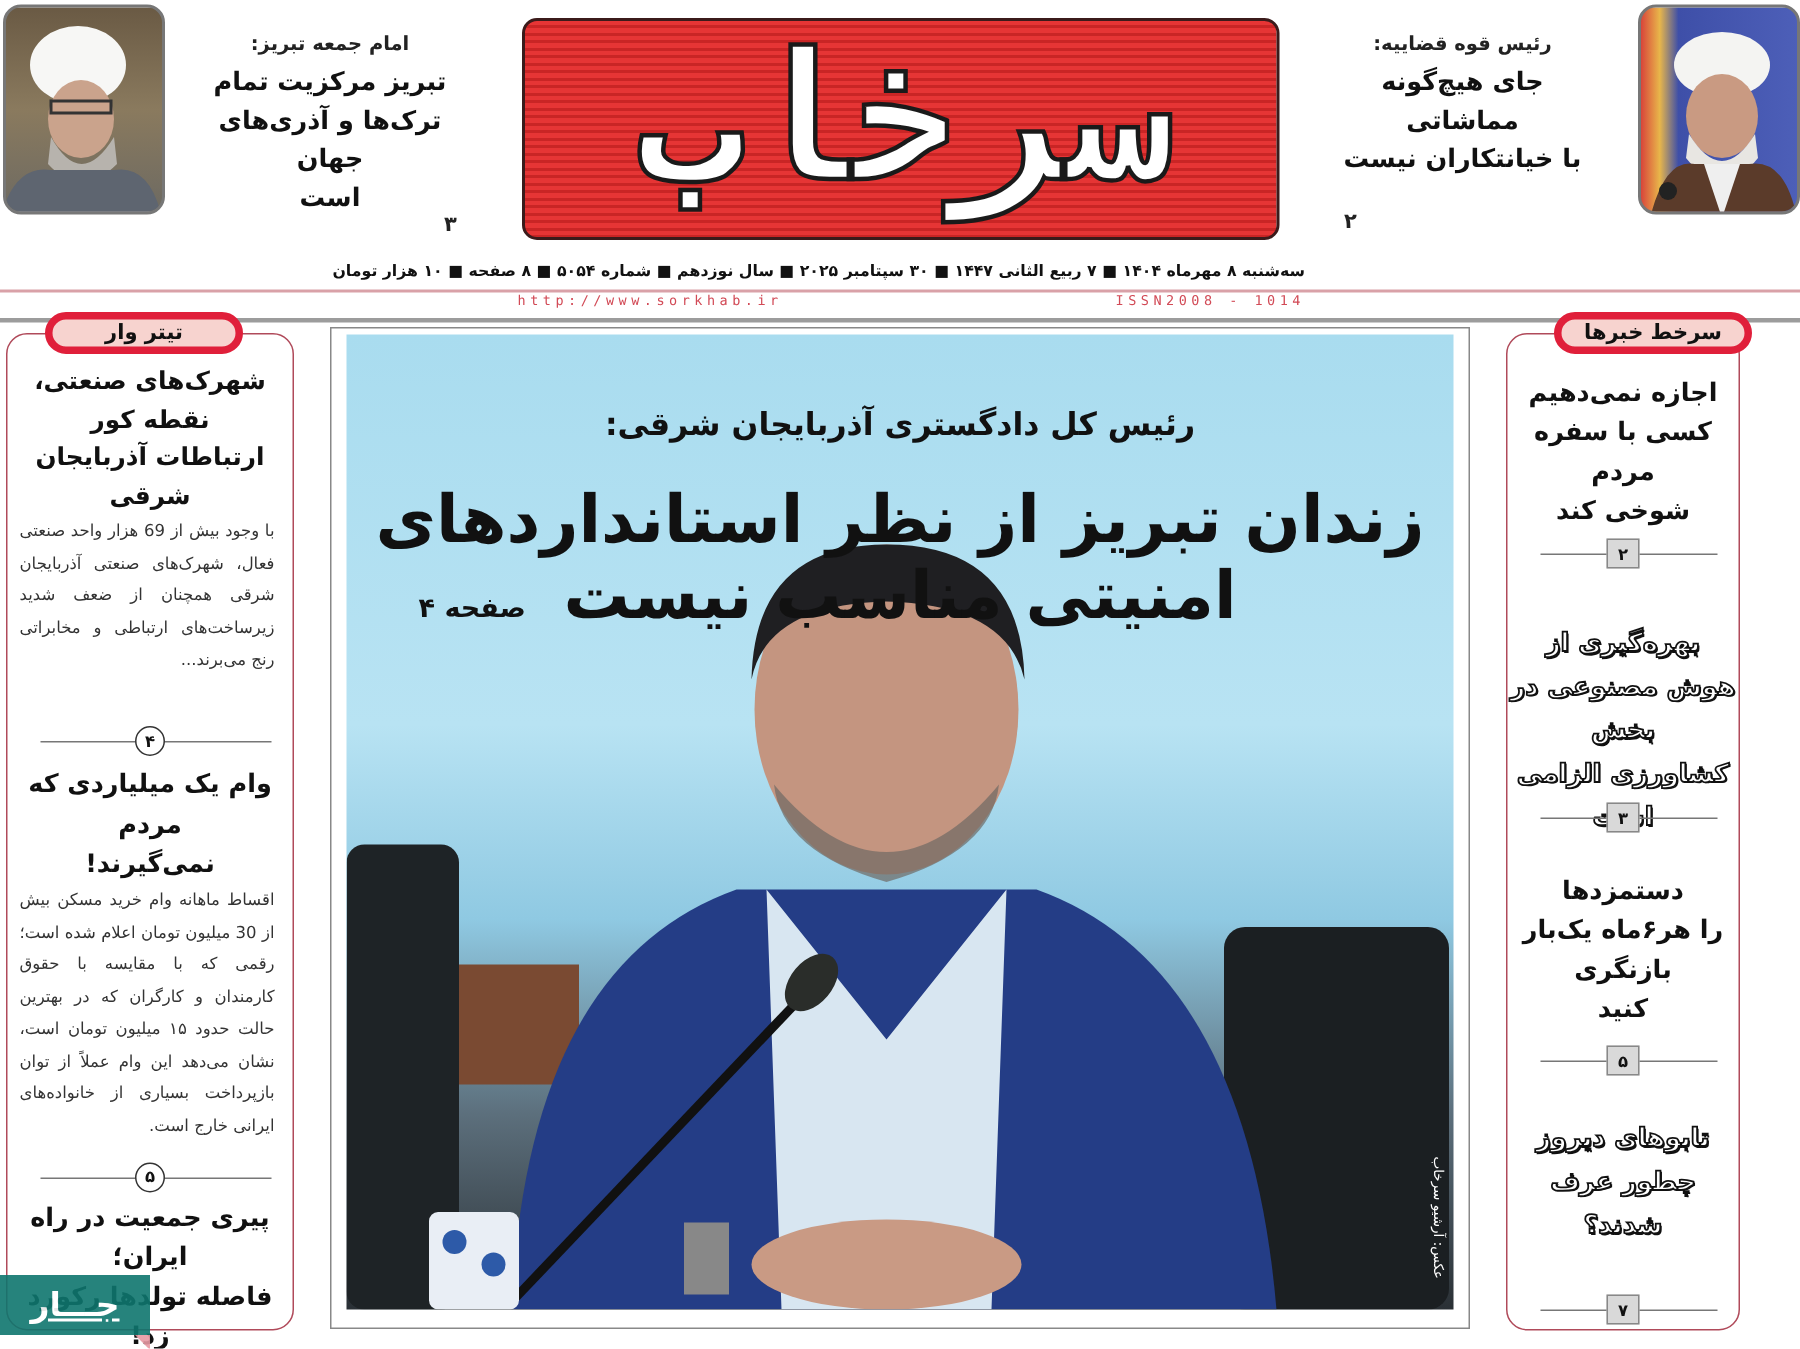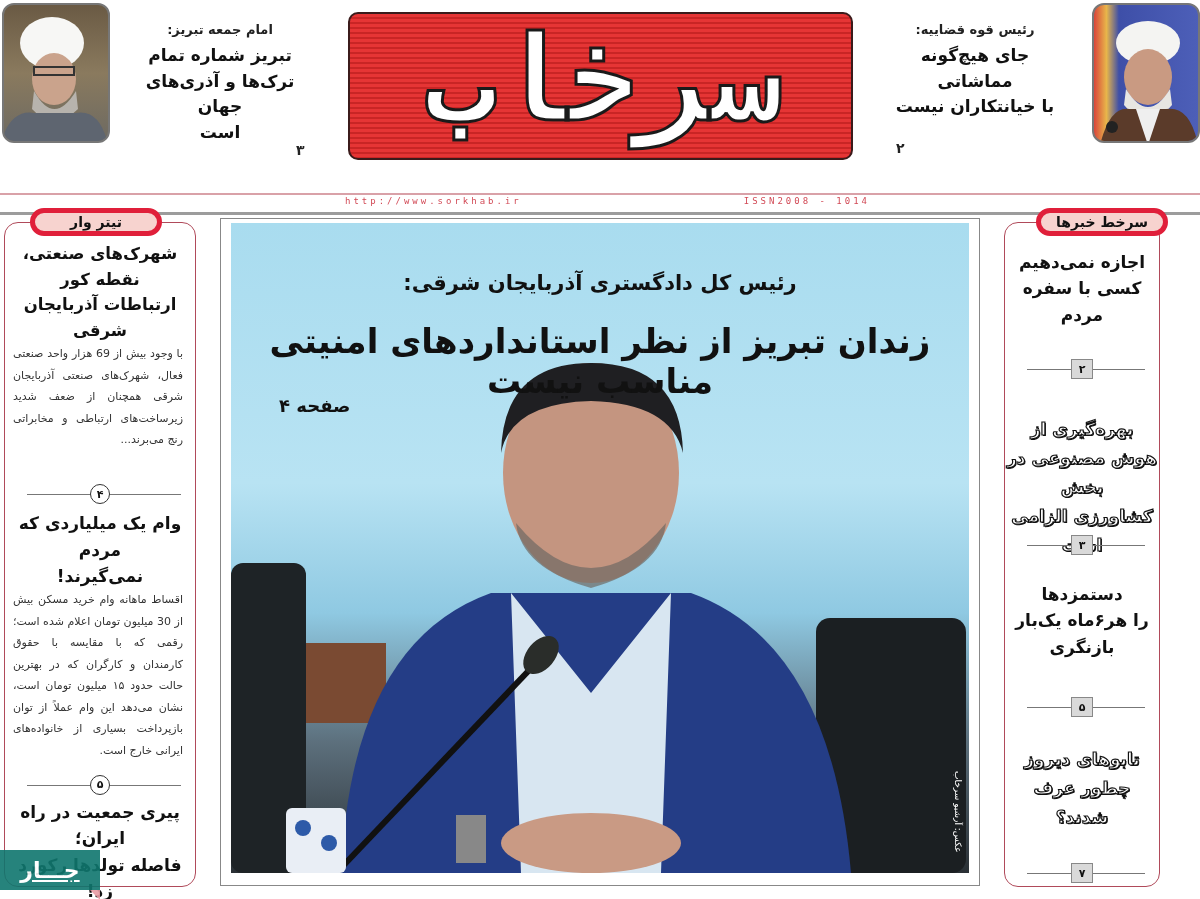--- a/index.html
+++ b/index.html
@@ -71,21 +71,21 @@
   
   .main-frame {
     position: absolute; left: 220px; top: 218px; width: 760px; height: 668px;
     border: 1.5px solid #888; background: #fff;
   }
   .main-photo {
     position: absolute; left: 10px; top: 4px; width: 738px; height: 650px; overflow: hidden;
     background: linear-gradient(180deg, #a9dcef 0%, #b8e3f3 40%, #8fc9e2 60%, #5c6f7c 80%, #2a3035 100%);
   }
   .kicker { position: absolute; top: 48px; left: 0; width: 100%; text-align: center; font-size: 21px; font-weight: bold; color: #111; }
-  .headline { position: absolute; top: 98px; left: 0; width: 100%; text-align: center; font-size: 34px; font-weight: bold; color: #111; letter-spacing: -0.5px; }
+  .headline { position: absolute; top: 98px; left: 0; width: 100%; text-align: center; font-size: 44px; font-weight: bold; color: #111; letter-spacing: -0.5px; }
   .page-ref { position: absolute; top: 172px; left: 48px; font-size: 18px; font-weight: bold; color: #111; }
   .photo-credit {
     position: absolute; right: 6px; bottom: 20px; writing-mode: vertical-rl; font-size: 9px; color: #fff;
   }
 
   .jar-stamp {
     position: absolute; left: 0; top: 850px; width: 100px; height: 40px; background: #0f766e; opacity: 0.9;
     display: flex; align-items: center; justify-content: center; color: #fff; font-weight: bold; font-size: 22px; text-decoration: underline;
   }
   .jar-stamp::after {
@@ -124,32 +124,33 @@
         <ellipse cx="52" cy="38" rx="32" ry="26" fill="#f7f7f5"></ellipse>
         <ellipse cx="54" cy="74" rx="22" ry="26" fill="#caa38c"></ellipse>
         <rect x="34" y="62" width="40" height="8" fill="none" stroke="#333" stroke-width="2"></rect>
         <path d="M34 86 Q54 122 76 86 L78 104 Q54 128 32 104Z" fill="#b7b3ad"></path>
         <path d="M0 140 Q10 104 34 108 L76 108 Q100 104 108 140Z" fill="#5e6570"></path>
       </svg>
     </div>
     <div style="position:absolute; left:130px; top:22px; width:180px;">
       <div class="teaser-kicker">امام جمعه تبریز:</div>
       <div class="teaser-title">
-        <div>تبریز شماره تمام</div>
+        <div>تبریز مرکزیت تمام</div>
         <div>ترک‌ها و آذری‌های جهان</div>
         <div>است</div>
       </div>
     </div>
     <div class="teaser-page" style="left:296px; top:142px;">۳</div>
   </div>
 
   <div class="logo-box">
     <div class="logo-text">سرخاب</div>
   </div>
 
+  <div class="dateline">سه‌شنبه ۸ مهرماه ۱۴۰۴ ■ ۷ ربیع الثانی ۱۴۴۷ ■ ۳۰ سپتامبر ۲۰۲۵ ■ سال نوزدهم ■ شماره ۵۰۵۴ ■ ۸ صفحه ■ ۱۰ هزار تومان</div>
   <div class="rule-red"></div>
   <div class="url-line">
     <span>http://www.sorkhab.ir</span>
     <span>ISSN2008 - 1014</span>
   </div>
   <div class="rule-gray"></div>
 </header>
 
 <aside class="side-box" style="left:4px; top:222px; width:192px; height:665px;">
   <div style="padding-top:18px;">
@@ -187,20 +188,21 @@
   </div>
 </aside>
 <div class="side-tab" style="left:30px; top:208px; width:132px;">تیتر وار</div>
 
 <aside class="side-box" style="left:1004px; top:222px; width:156px; height:665px;">
   <div style="padding-top:26px;">
     <div style="height:104px;">
       <div class="side-item-title">
         <div>اجازه نمی‌دهیم</div>
         <div>کسی با سفره مردم</div>
+        <div>شوخی کند</div>
       </div>
     </div>
     <div class="divider" style="margin-top:6px;">
       <span class="square-num">۲</span>
     </div>
 
     <div style="margin-top:36px; height:120px;">
       <div class="outline-title">
         <div>بهره‌گیری از</div>
         <div>هوش مصنوعی در بخش</div>
@@ -208,20 +210,21 @@
       </div>
     </div>
     <div class="divider" style="margin-top:0px;">
       <span class="square-num">۳</span>
     </div>
 
     <div style="margin-top:26px; height:110px;">
       <div class="side-item-title">
         <div>دستمزدها</div>
         <div>را هر۶ماه یک‌بار بازنگری</div>
+        <div>کنید</div>
       </div>
     </div>
     <div class="divider" style="margin-top:6px;">
       <span class="square-num">۵</span>
     </div>
 
     <div style="margin-top:28px; height:114px;">
       <div class="outline-title">
         <div>تابوهای دیروز</div>
         <div>چطور عرف شدند؟</div>

